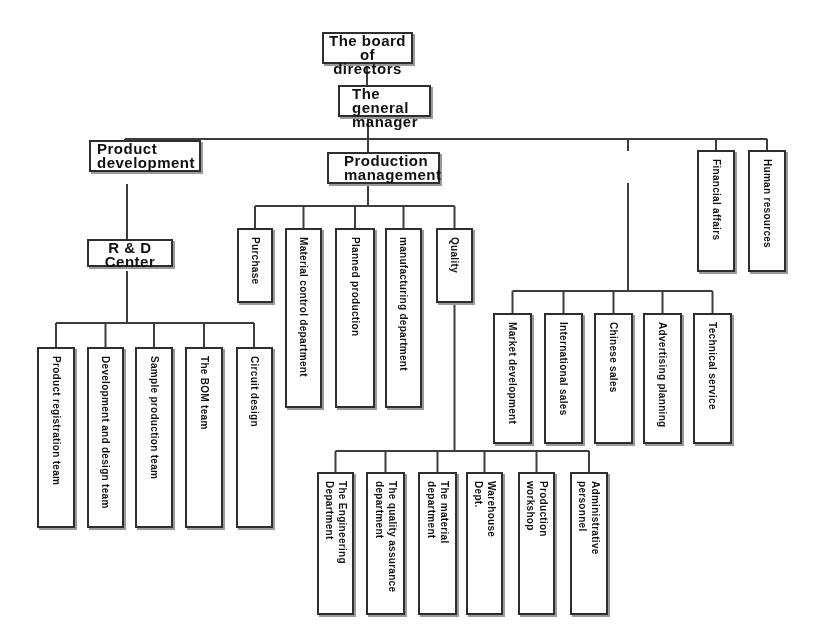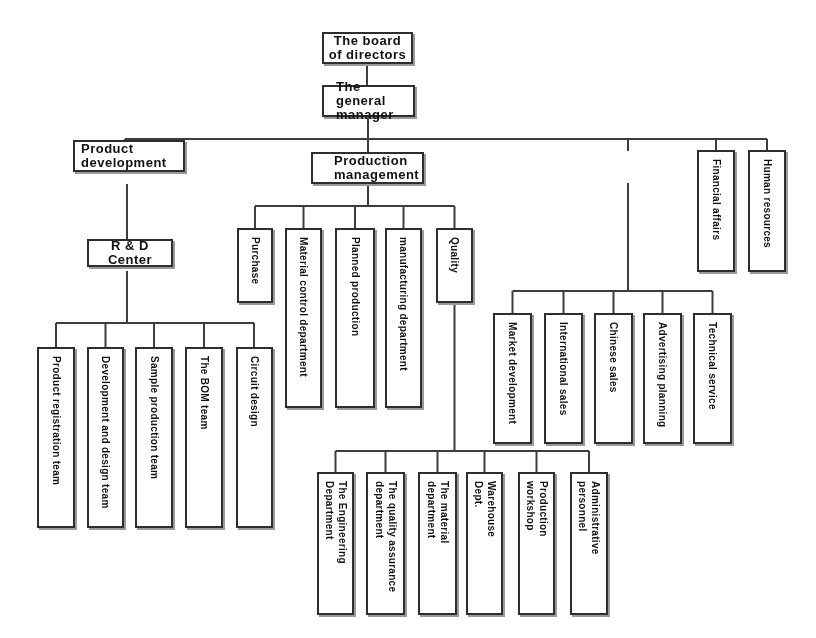--- a/index.html
+++ b/index.html
@@ -15,28 +15,28 @@
     position:absolute;
     box-sizing:border-box;
     background:#ffffff;
     border:2px solid #2e2e2e;
     box-shadow:2px 2px 0 #9a9a9a;
     display:flex;
     color:#111;
     font-weight:bold;
   }
   .h{
-    align-items:center;
+    align-items:flex-start;
     justify-content:center;
     text-align:center;
-    font-size:13px;
+    font-size:15px;
     line-height:14px;
     letter-spacing:0.5px;
   }
-  .h.left{justify-content:flex-start;text-align:left;}
+  .h.left{justify-content:flex-start;text-align:left;margin-left:16px;}
   .h span{white-space:pre-line;}
   .v{
     justify-content:center;
     padding-top:7px;
     font-size:10px;
     line-height:13px;
     letter-spacing:0.3px;
   }
   .v span{
     writing-mode:vertical-rl;
@@ -106,21 +106,21 @@
   <div class="node h left" style="left:322px;top:85px;width:93px;height:32px;padding-left:12px">
     <span>The general
 manager</span>
     </div>
 
   <div class="node h left" style="left:73px;top:140px;width:112px;height:32px;padding-left:6px">
     <span>Product
 development</span>
     </div>
 
-  <div class="node h left" style="left:311px;top:152px;width:113px;height:32px;padding-left:21px">
+  <div class="node h left" style="left:311px;top:152px;width:113px;height:32px;padding-left:15px">
     <span>Production
 management</span>
     </div>
 
 
   <div class="node v" style="left:697px;top:150px;width:38px;height:122px">
     <span>Financial affairs</span>
     </div>
 
   <div class="node v" style="left:748px;top:150px;width:38px;height:122px">

